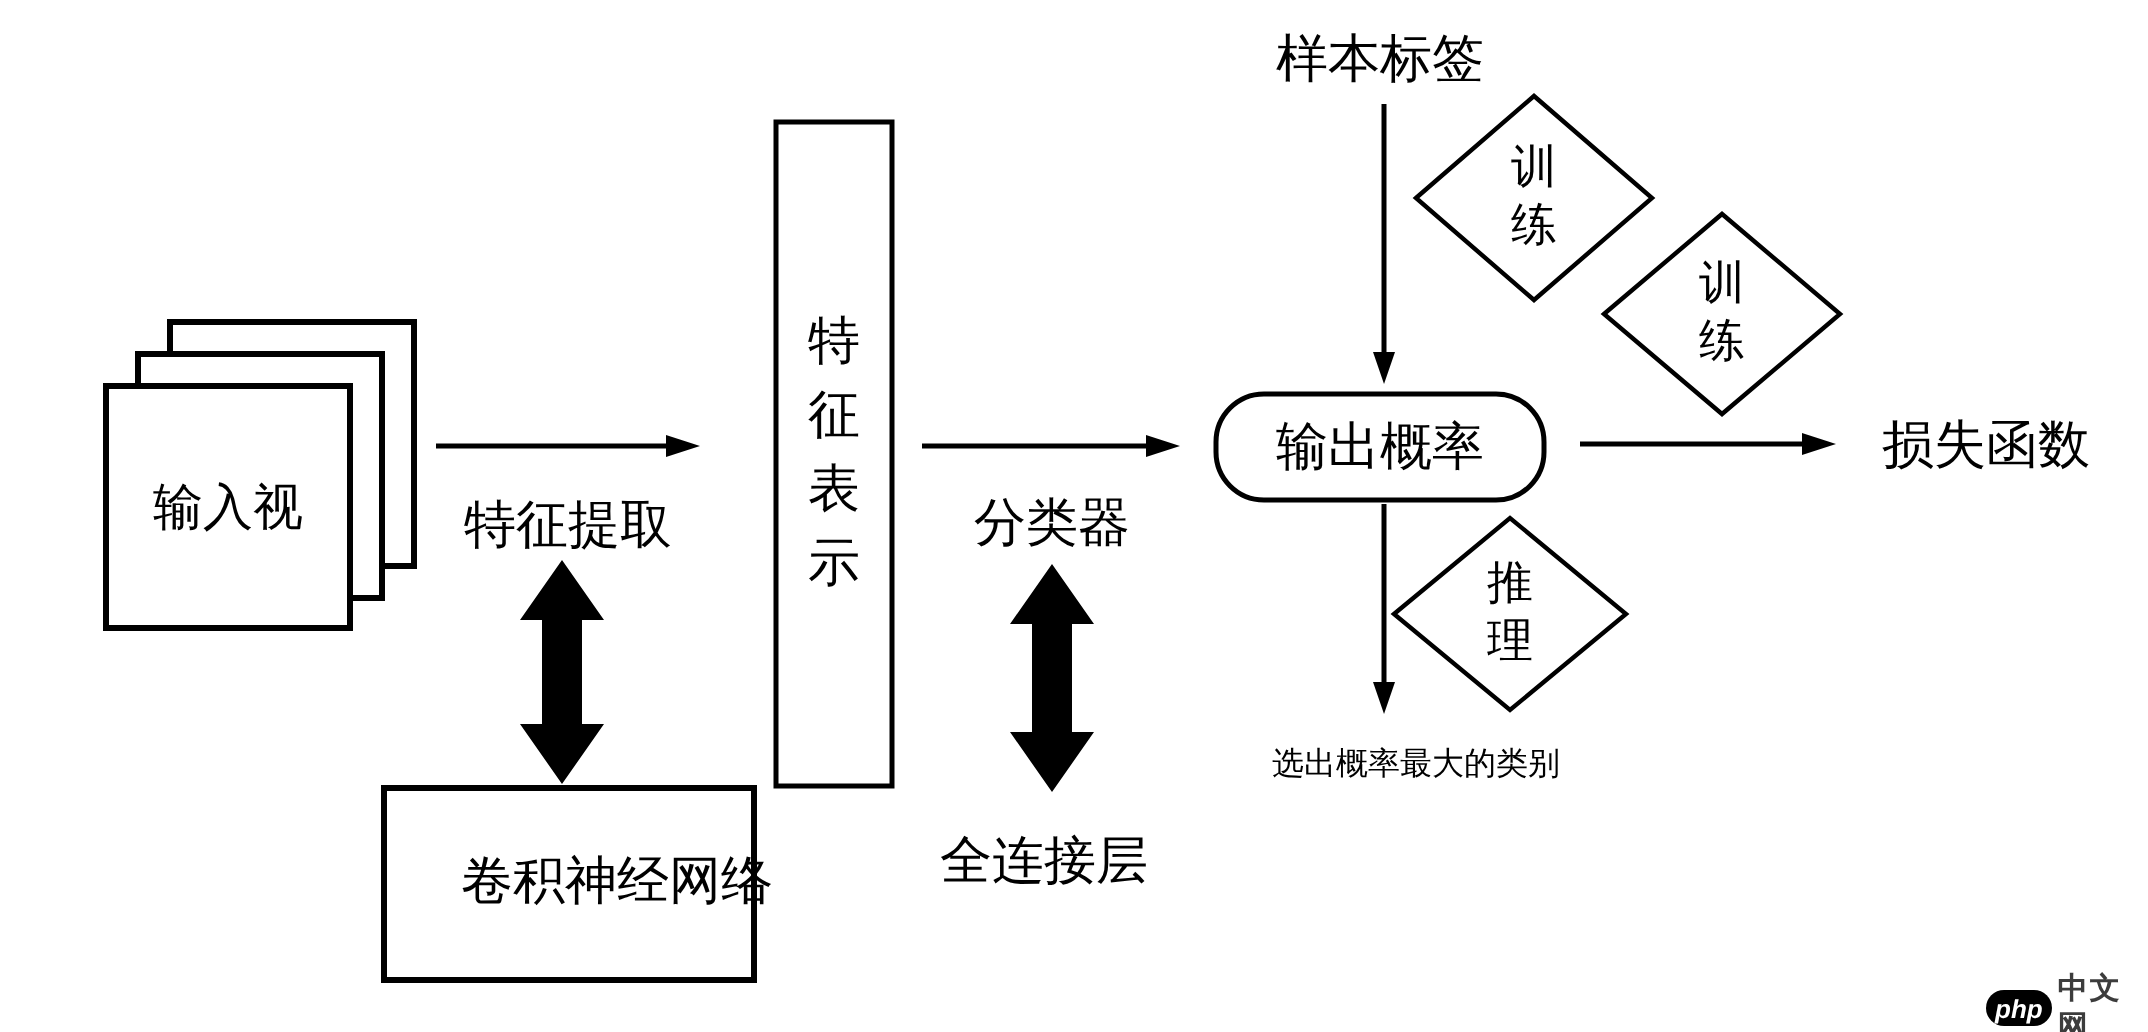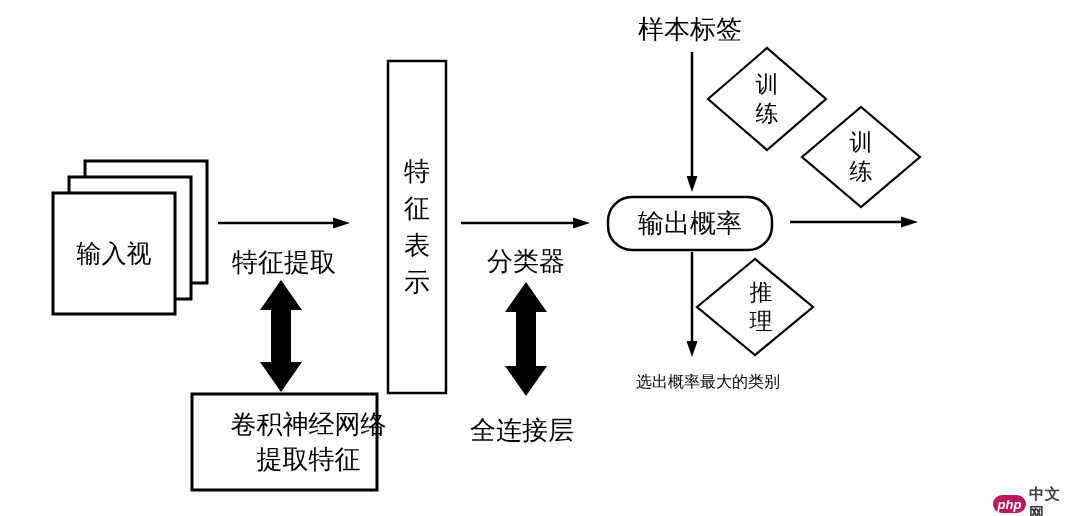--- a/index.html
+++ b/index.html
@@ -21,26 +21,26 @@
   .t-cls{left:456px;top:245px;width:140px;height:32px;font-size:26px;}
   .t-cnn{left:192px;top:394px;width:185px;height:96px;font-size:26px;line-height:1.35;padding-left:24px;}
   .t-fc{left:392px;top:413px;width:260px;height:34px;font-size:26px;}
   .t-fc .latin{font-family:"Liberation Sans","DejaVu Sans",sans-serif;font-weight:700;margin-left:8px;font-size:25px;}
   .t-sample{left:625px;top:13px;width:130px;height:32px;font-size:26px;}
   .t-outprob{left:608px;top:197px;width:164px;height:53px;font-size:26px;}
   .t-loss{left:928px;top:206px;width:130px;height:32px;font-size:26px;}
   .t-select{left:588px;top:366px;width:240px;height:32px;font-size:16px;}
   .t-d1{left:749px;top:69px;width:36px;height:60px;font-size:23px;}
   .t-d2{left:843px;top:127px;width:36px;height:60px;font-size:23px;}
-  .t-d3{left:737px;top:277px;width:36px;height:60px;font-size:23px;justify-content:flex-end;}
+  .t-d3{left:737px;top:277px;width:36px;height:60px;font-size:23px;}
   .t-d1 .stack,.t-d2 .stack,.t-d3 .stack{width:24px;}
   
   .logo{left:993px;top:494px;height:20px;display:flex;align-items:center;gap:3px;
         font-family:"Liberation Sans","DejaVu Sans",sans-serif;}
-  .logo-badge{width:35px;height:18px;border-radius:9px;background:#be185d;
+  .logo-badge{width:35px;height:18px;border-radius:9px;background:#000000;
               color:#ffffff;font-weight:700;font-style:italic;font-size:13px;
               display:flex;align-items:center;justify-content:center;}
   .logo-site{font-weight:700;font-size:15px;color:#3c3c3c;letter-spacing:1px;}
 </style>
 </head>
 <body>
 
 <div class="canvas">
 
   <svg class="layer" width="1074" height="516" viewBox="0 0 1074 516">
@@ -100,35 +100,37 @@
   <div class="abs ctr t-featrep">
     <div class="stack">特征表示</div>
   </div>
 
   <div class="abs ctr t-cls">
     <span class="lbl">分类器</span>
   </div>
 
   <div class="abs ctr col t-cnn">
     <span>卷积神经网络</span>
-    <span>提取特征</span>
   </div>
 
   <div class="abs ctr t-fc">
     <span class="lbl">全连接层</span>
   </div>
 
   <div class="abs ctr t-sample">
     <span class="lbl">样本标签</span>
   </div>
 
   <div class="abs ctr t-outprob">
     <span class="lbl">输出概率</span>
   </div>
 
+  <div class="abs ctr t-loss">
+    <span class="lbl">损失函数</span>
+  </div>
 
   <div class="abs ctr t-select">
     <span class="lbl">选出概率最大的类别</span>
   </div>
 
   <div class="abs ctr t-d1">
     <div class="stack">训练</div>
   </div>
   <div class="abs ctr t-d2">
     <div class="stack">训练</div>

